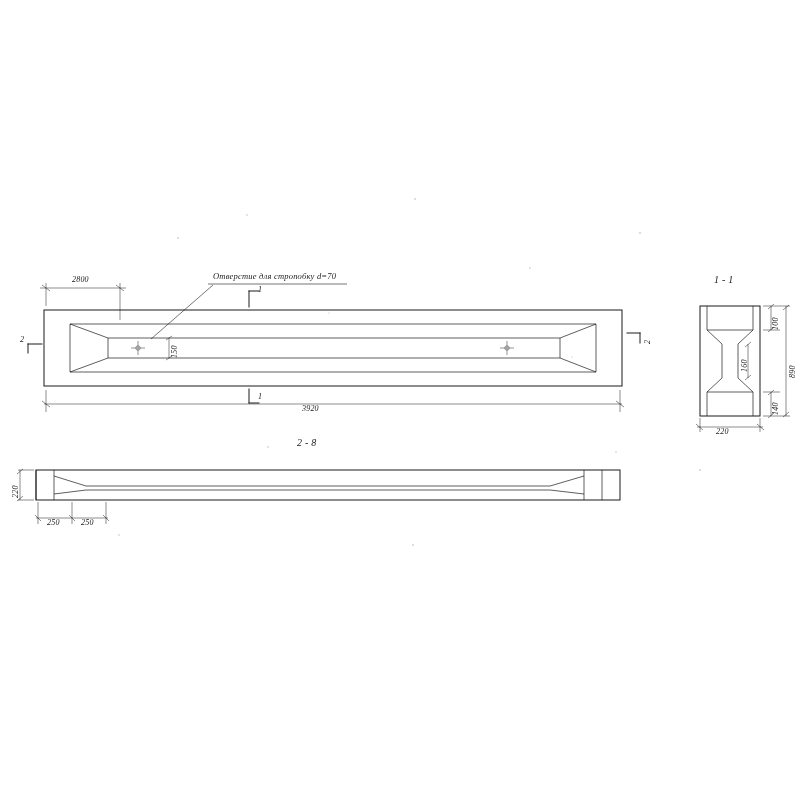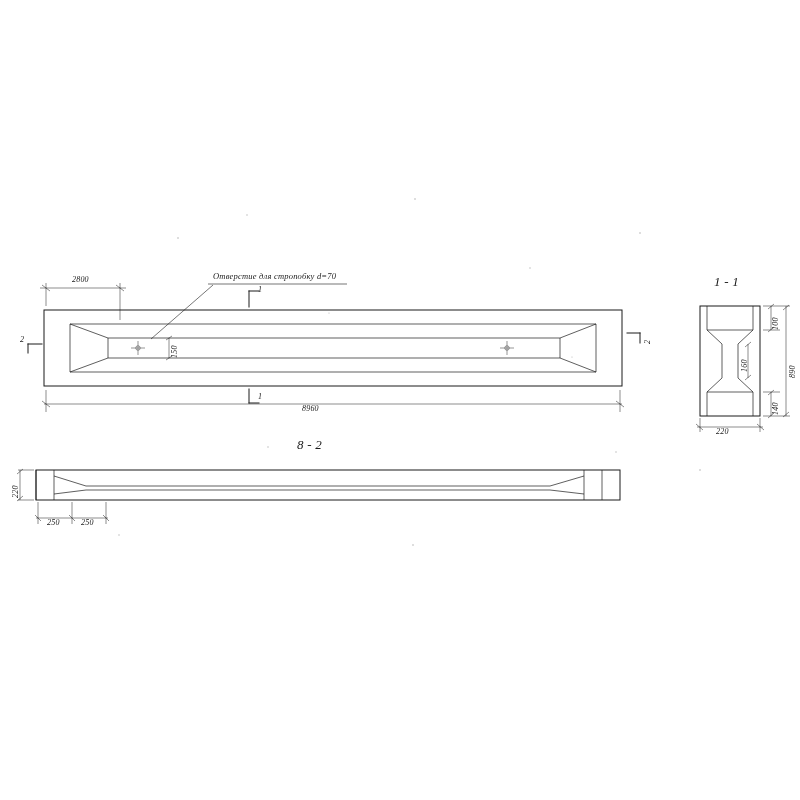--- a/index.html
+++ b/index.html
@@ -28,21 +28,21 @@
     color: #1a1a1a;
     white-space: nowrap;
     line-height: 1;
     letter-spacing: 0.2px;
   }
   .lbl.italic { font-style: italic; }
   .lbl.rot90 {
     transform: rotate(-90deg);
     transform-origin: left top;
   }
-  .lbl.big { font-size: 13px; }
+  .lbl.big { font-size: 10px; }
   .lbl.note { font-size: 8.5px; font-style: italic; }
 </style>
 </head>
 <body>
 
 <svg id="sheet" viewBox="0 0 800 800">
   <defs>
     <style>
       .ln { stroke:#1a1a1a; stroke-width:1; fill:none; stroke-linecap:square; }
       .ln-thin { stroke:#1a1a1a; stroke-width:0.7; fill:none; }
@@ -208,32 +208,32 @@
     <circle cx="616" cy="452" r="0.7"></circle>
     <circle cx="119" cy="535" r="0.7"></circle>
     <circle cx="329" cy="313" r="0.6"></circle>
     <circle cx="572" cy="357" r="0.6"></circle>
   </g>
 </svg>
 
 <div class="lbl note" style="left:213px; top:272px;">Отверстие для стропобку d=70</div>
 
 <div class="lbl italic" style="left:72px; top:276px;">2800</div>
-<div class="lbl italic" style="left:302px; top:405px;">8960</div>
+<div class="lbl italic" style="left:302px; top:405px;">3920</div>
 
 <div class="lbl italic" style="left:258px; top:286px;">1</div>
 <div class="lbl italic" style="left:258px; top:393px;">1</div>
 
 <div class="lbl italic" style="left:20px; top:336px;">2</div>
 <div class="lbl italic rot90" style="left:644px; top:344px;">2</div>
 
 <div class="lbl italic rot90" style="left:171px; top:358px;">150</div>
 
 <div class="lbl big italic" style="left:714px; top:275px;">1 - 1</div>
-<div class="lbl big italic" style="left:297px; top:438px;">8 - 2</div>
+<div class="lbl big italic" style="left:297px; top:438px;">2 - 8</div>
 
 <div class="lbl italic rot90" style="left:772px; top:330px;">100</div>
 <div class="lbl italic rot90" style="left:741px; top:372px;">160</div>
 <div class="lbl italic rot90" style="left:772px; top:415px;">140</div>
 <div class="lbl italic rot90" style="left:789px; top:378px;">890</div>
 <div class="lbl italic" style="left:716px; top:428px;">220</div>
 
 <div class="lbl italic rot90" style="left:12px; top:498px;">220</div>
 <div class="lbl italic" style="left:47px; top:519px;">250</div>
 <div class="lbl italic" style="left:81px; top:519px;">250</div>

